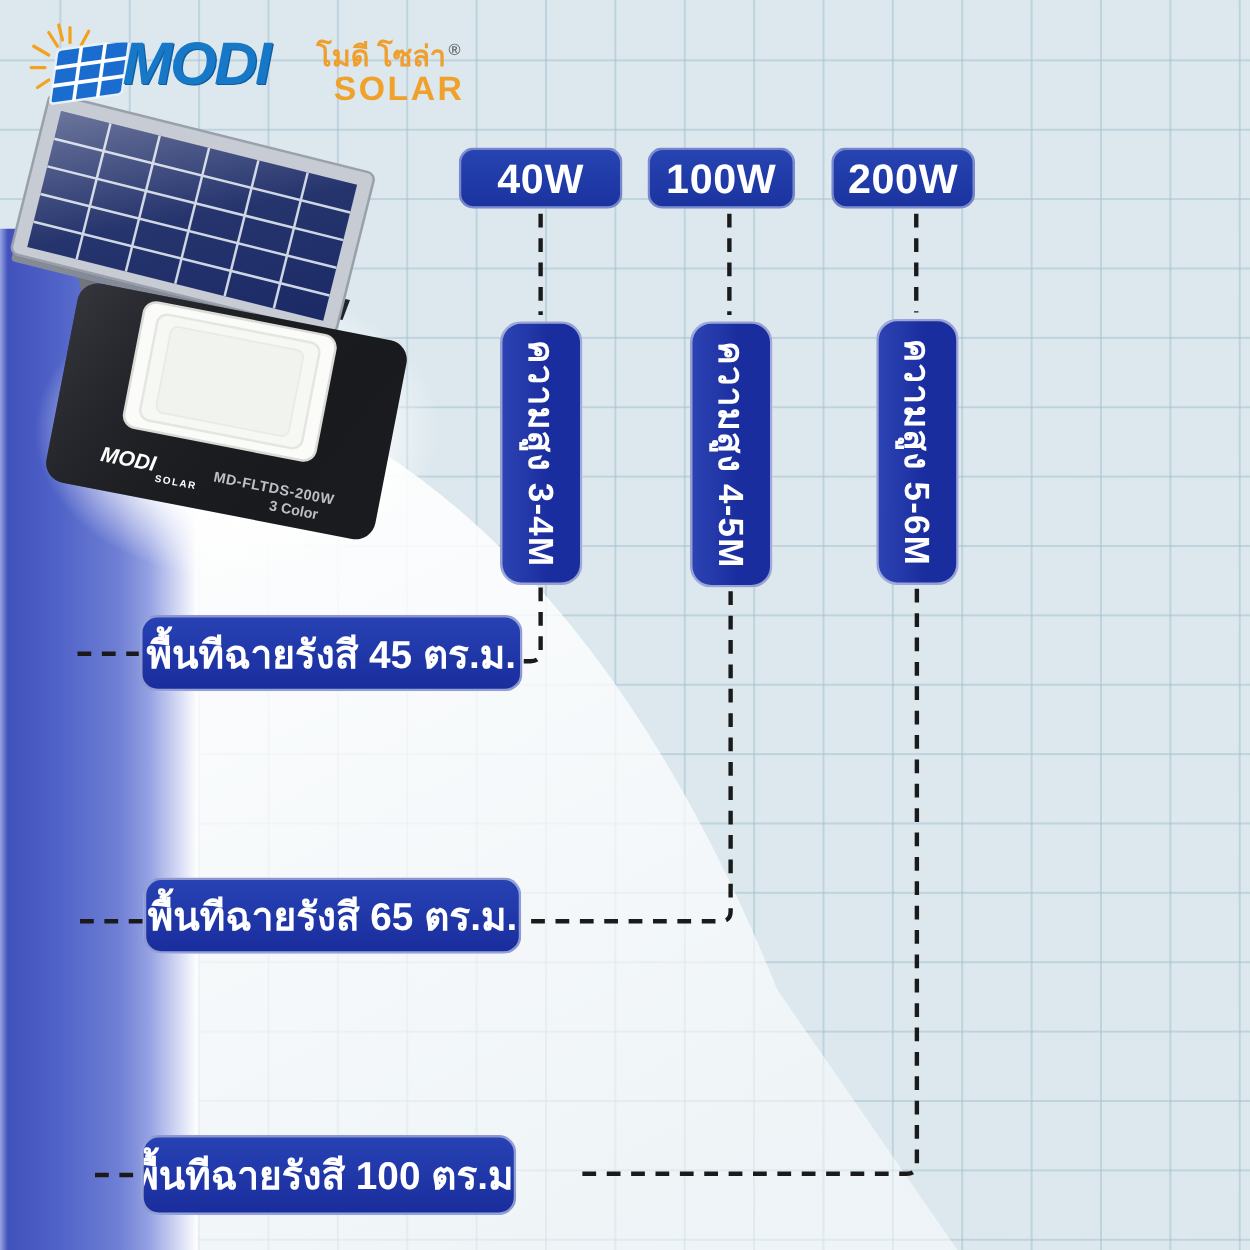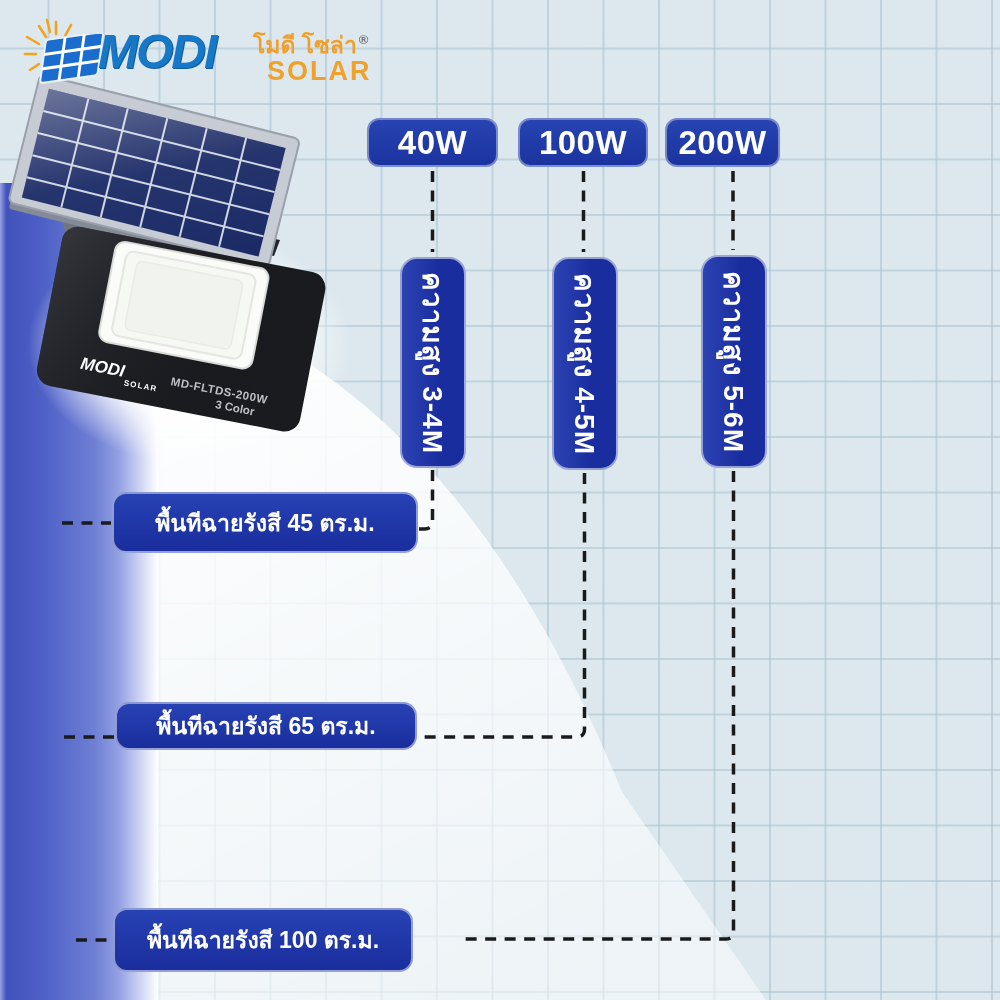--- a/index.html
+++ b/index.html
@@ -40,21 +40,21 @@
   
   .badge{
     position:absolute;top:118px;height:49px;
     background:linear-gradient(180deg,#2644b2,#1b339f);
     border:2px solid rgba(255,255,255,.4);
     border-radius:12px;color:#ffffff;
     display:flex;align-items:center;justify-content:center;
     font-size:33px;font-weight:700;letter-spacing:.5px;
   }
   .badge.b1{left:367px;width:131px;}
-  .badge.b2{left:518px;width:130px;}
+  .badge.b2{left:518px;width:118px;}
   .badge.b3{left:665px;width:115px;text-align:center;}
 
   
   .vlabel{
     position:absolute;width:66px;
     background:linear-gradient(90deg,#2c43b4,#1a2d9e 60%);
     border:2px solid rgba(255,255,255,.55);
     border-radius:17px;color:#ffffff;
     display:flex;align-items:center;justify-content:center;overflow:visible;
   }
@@ -66,24 +66,24 @@
   .vlabel.v2{left:552px;top:257px;height:213px;}
   .vlabel.v3{left:701px;top:255px;height:213px;}
 
   
   .hlabel{
     position:absolute;
     background:linear-gradient(180deg,#2742b4,#1a2d9d);
     border:2px solid rgba(255,255,255,.5);
     border-radius:14px;color:#ffffff;
     display:flex;align-items:center;justify-content:center;
-    font-size:23px;font-weight:700;white-space:nowrap;overflow:hidden;
+    font-size:31px;font-weight:700;white-space:nowrap;overflow:hidden;
   }
   .hlabel.h1{left:112px;top:492px;width:306px;height:61px;}
-  .hlabel.h2{left:115px;top:702px;width:302px;height:48px;}
+  .hlabel.h2{left:115px;top:702px;width:302px;height:61px;}
   .hlabel.h3{left:113px;top:908px;width:300px;height:64px;}
 </style>
 </head>
 <body>
 
 <div class="canvas">
 
   <svg class="scene" viewBox="0 0 1000 1000" aria-hidden="true">
     <defs>
       <linearGradient id="beamGrad" gradientUnits="userSpaceOnUse" x1="200" y1="320" x2="560" y2="1000">

